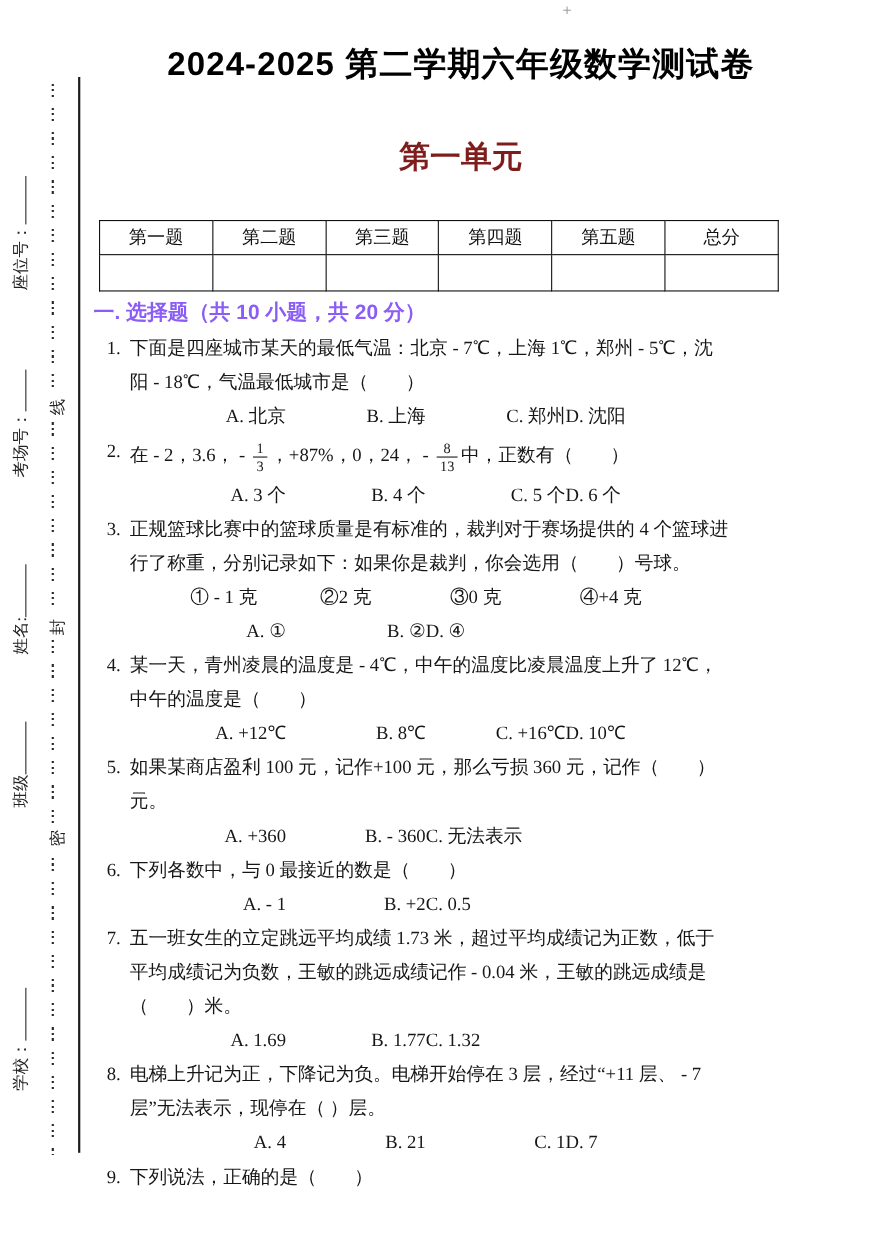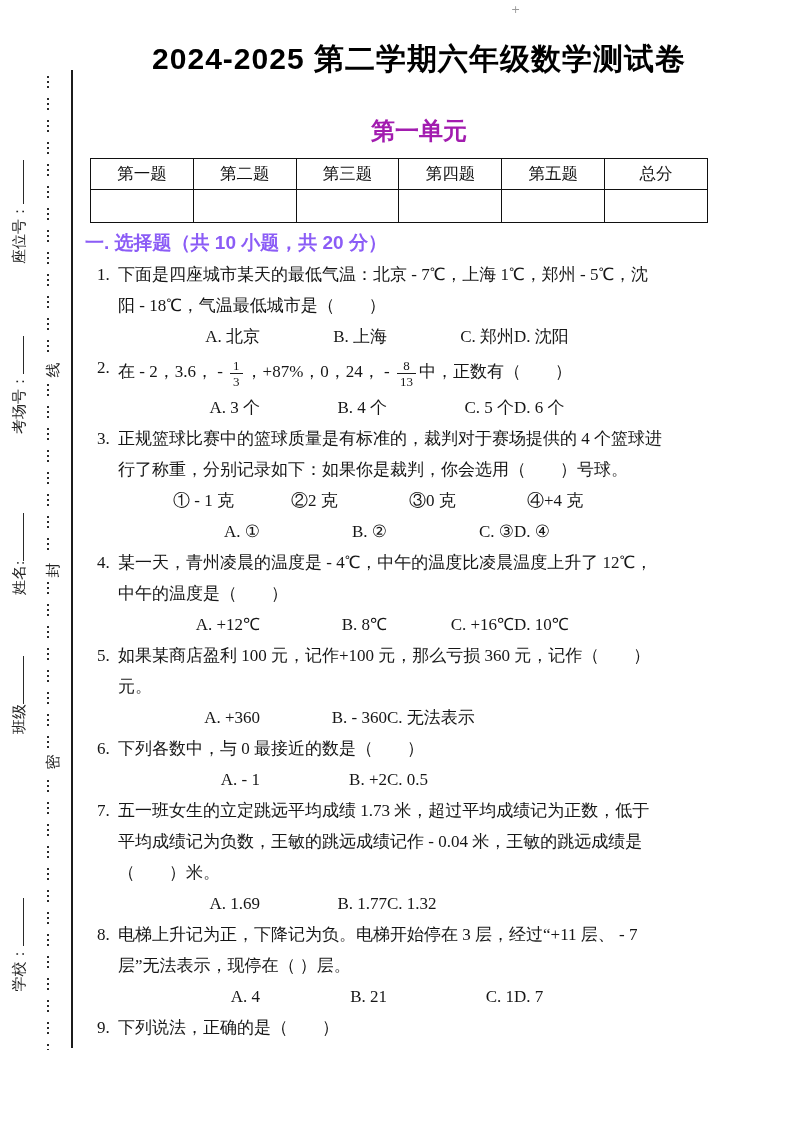--- a/index.html
+++ b/index.html
@@ -48,28 +48,28 @@
   
   .content { position:absolute; left:85px; top:0; width:668px; }
 
   h1.title {
     margin-top:36px; text-align:center;
     font-family:"Liberation Sans", sans-serif;
     font-size:30px; font-weight:bold; letter-spacing:1px; color:#000;
     line-height:46px;
   }
   h2.subtitle {
-    margin-top:28px; text-align:center;
+    margin-top:40px; text-align:center;
     font-family:"Liberation Sans", sans-serif;
-    font-size:24px; font-weight:bold; color:#a21caf;
+    font-size:28px; font-weight:bold; color:#7f1d1d;
     line-height:42px;
   }
 
   table.score {
-    margin:6px 0 0 5px; width:618px;
+    margin:36px 0 0 5px; width:618px;
     border-collapse:collapse; table-layout:fixed;
   }
   table.score td {
     border:1.8px solid #111; text-align:center;
     font-size:16.5px; height:31px; color:#111;
   }
   table.score tr.blankrow td { height:33px; }
 
   .section-heading {
     margin-top:4px; line-height:32px;
@@ -197,21 +197,20 @@
         <div class="qline">行了称重，分别记录如下：如果你是裁判，你会选用（　　）号球。</div>
         <div class="subitems">
           <span class="sub">① - 1 克</span>
           <span class="sub">②2 克</span>
           <span class="sub">③0 克</span>
           <span class="sub">④+4 克</span>
         </div>
         <div class="opts">
           <span class="opt">A. ①</span>
           <span class="opt">B. ②</span>
-          <span class="opt">C. ③</span>
           <span class="opt">D. ④</span>
         </div>
       </div>
     </div>
 
     <div class="q">
       <div class="qnum">4.</div>
       <div class="qbody">
         <div class="qline">某一天，青州凌晨的温度是 - 4℃，中午的温度比凌晨温度上升了 12℃，</div>
         <div class="qline">中午的温度是（　　）</div>

